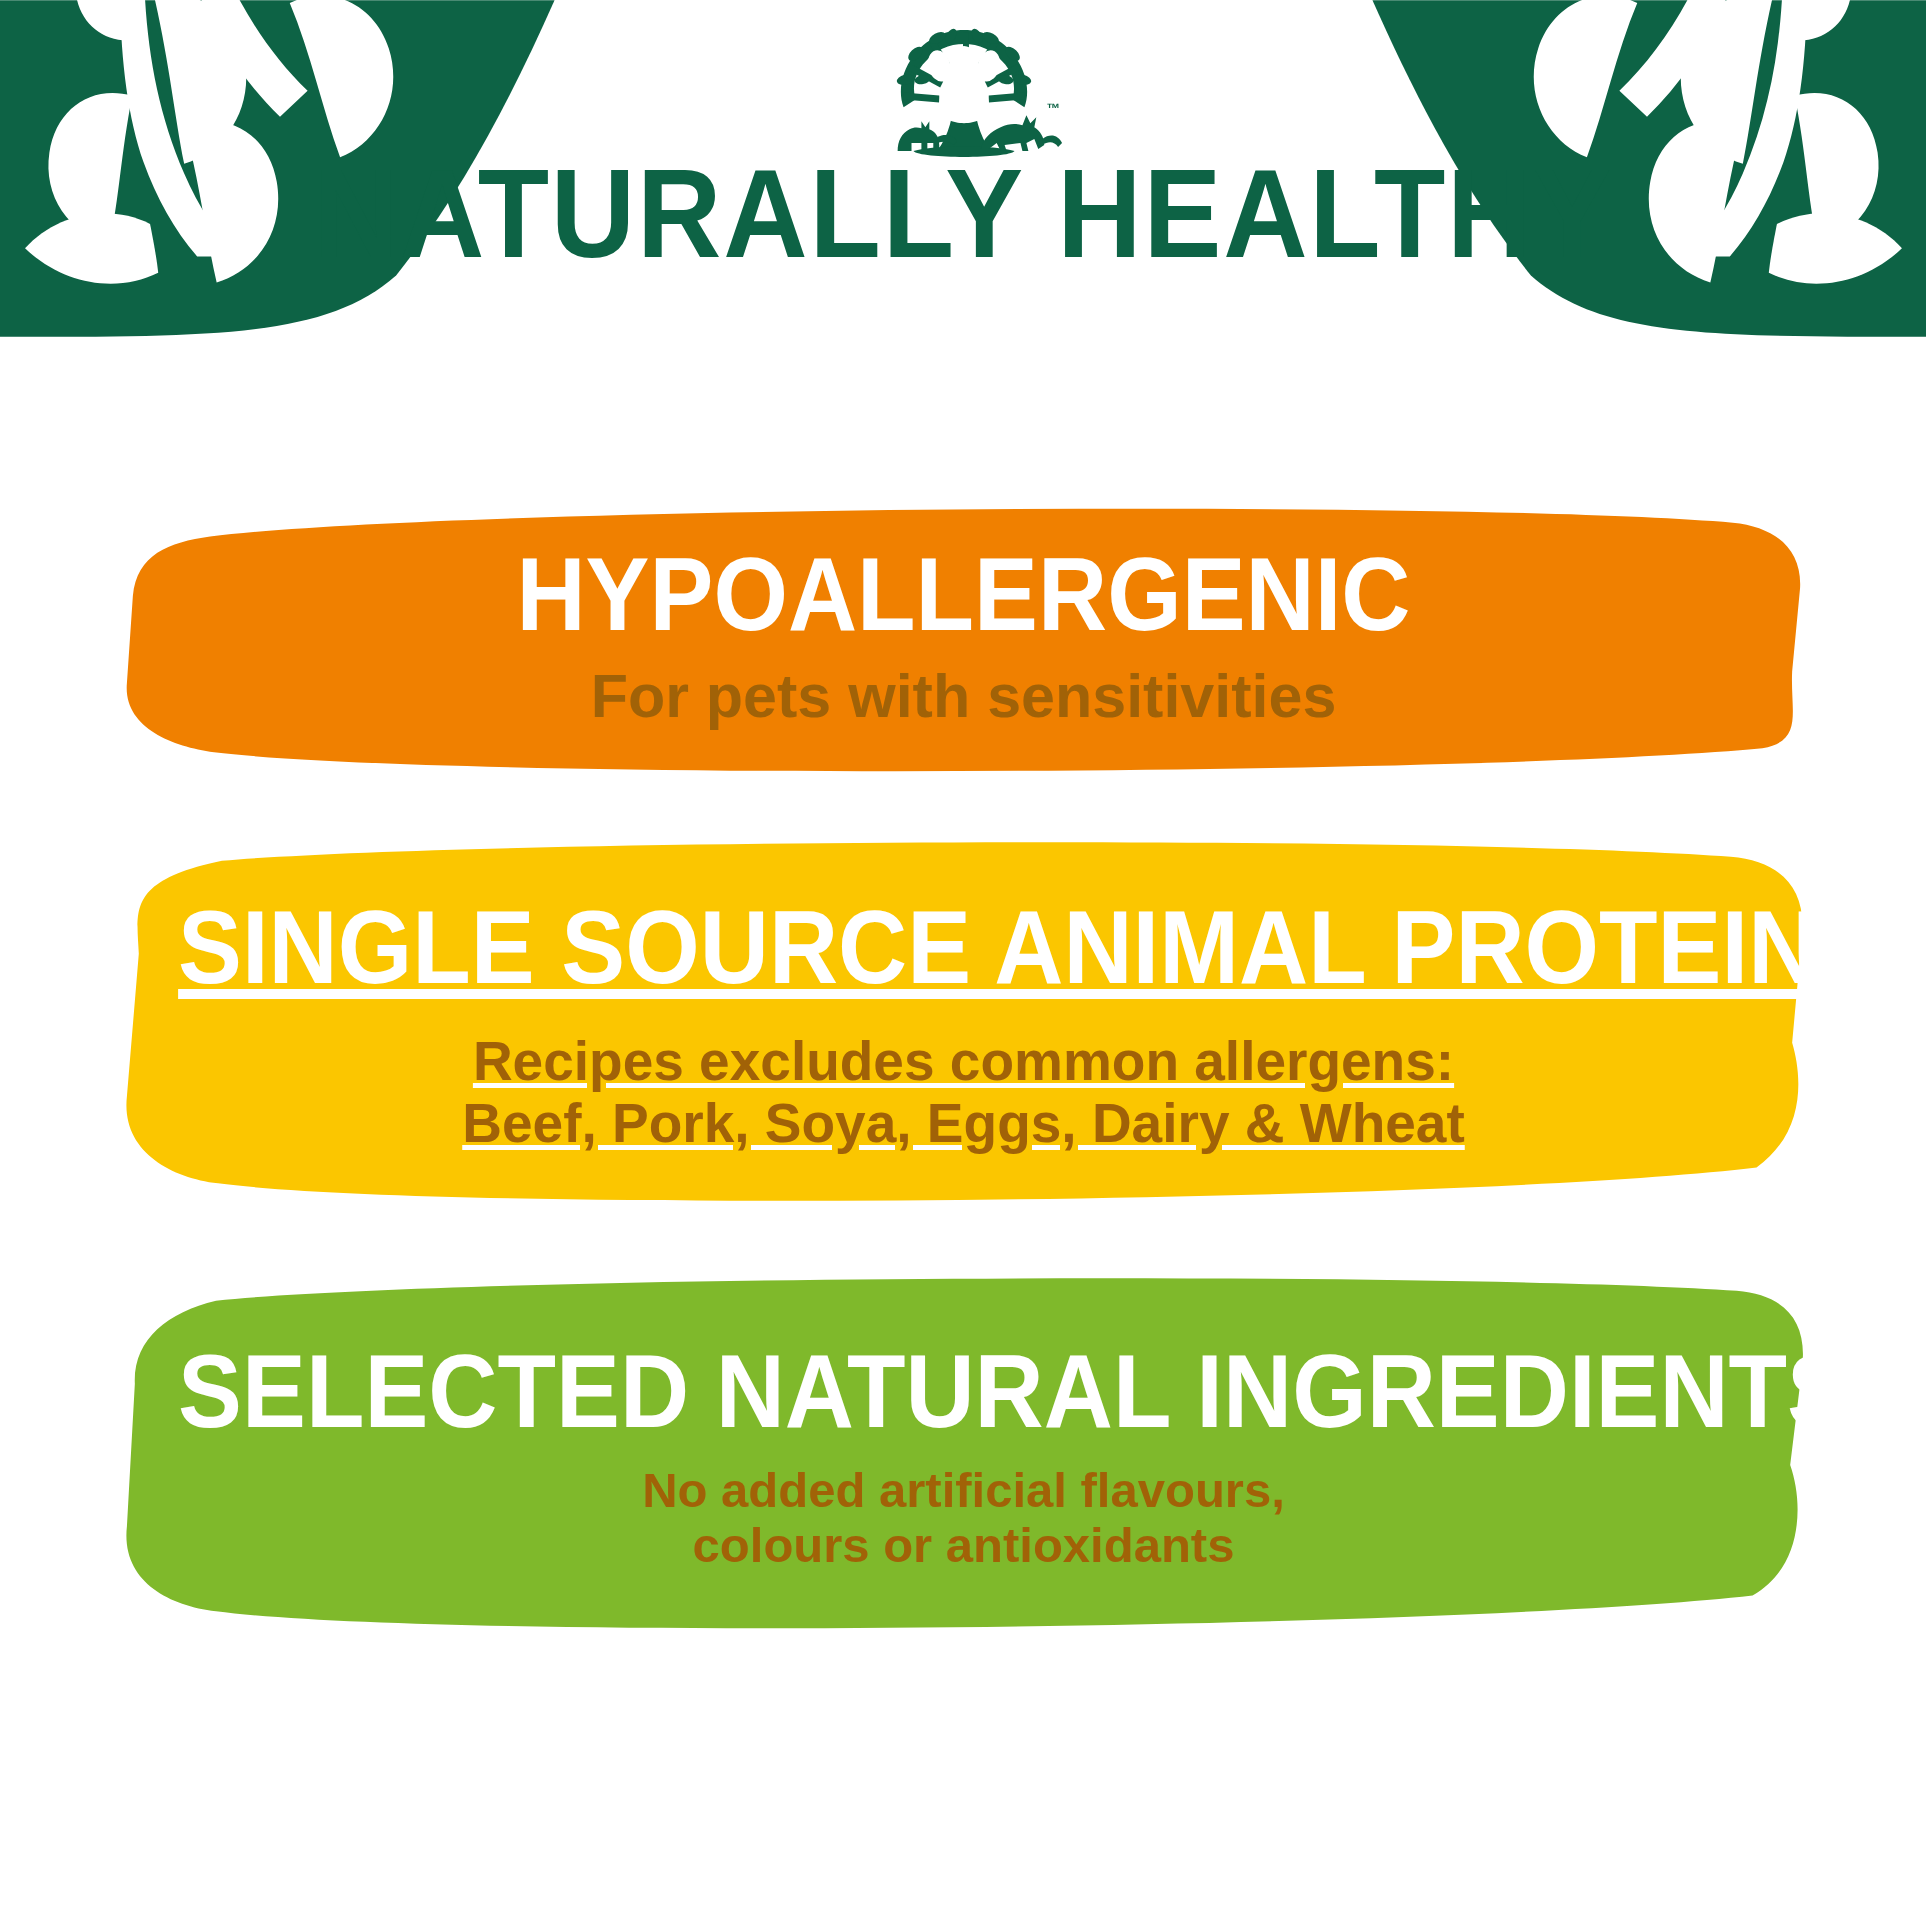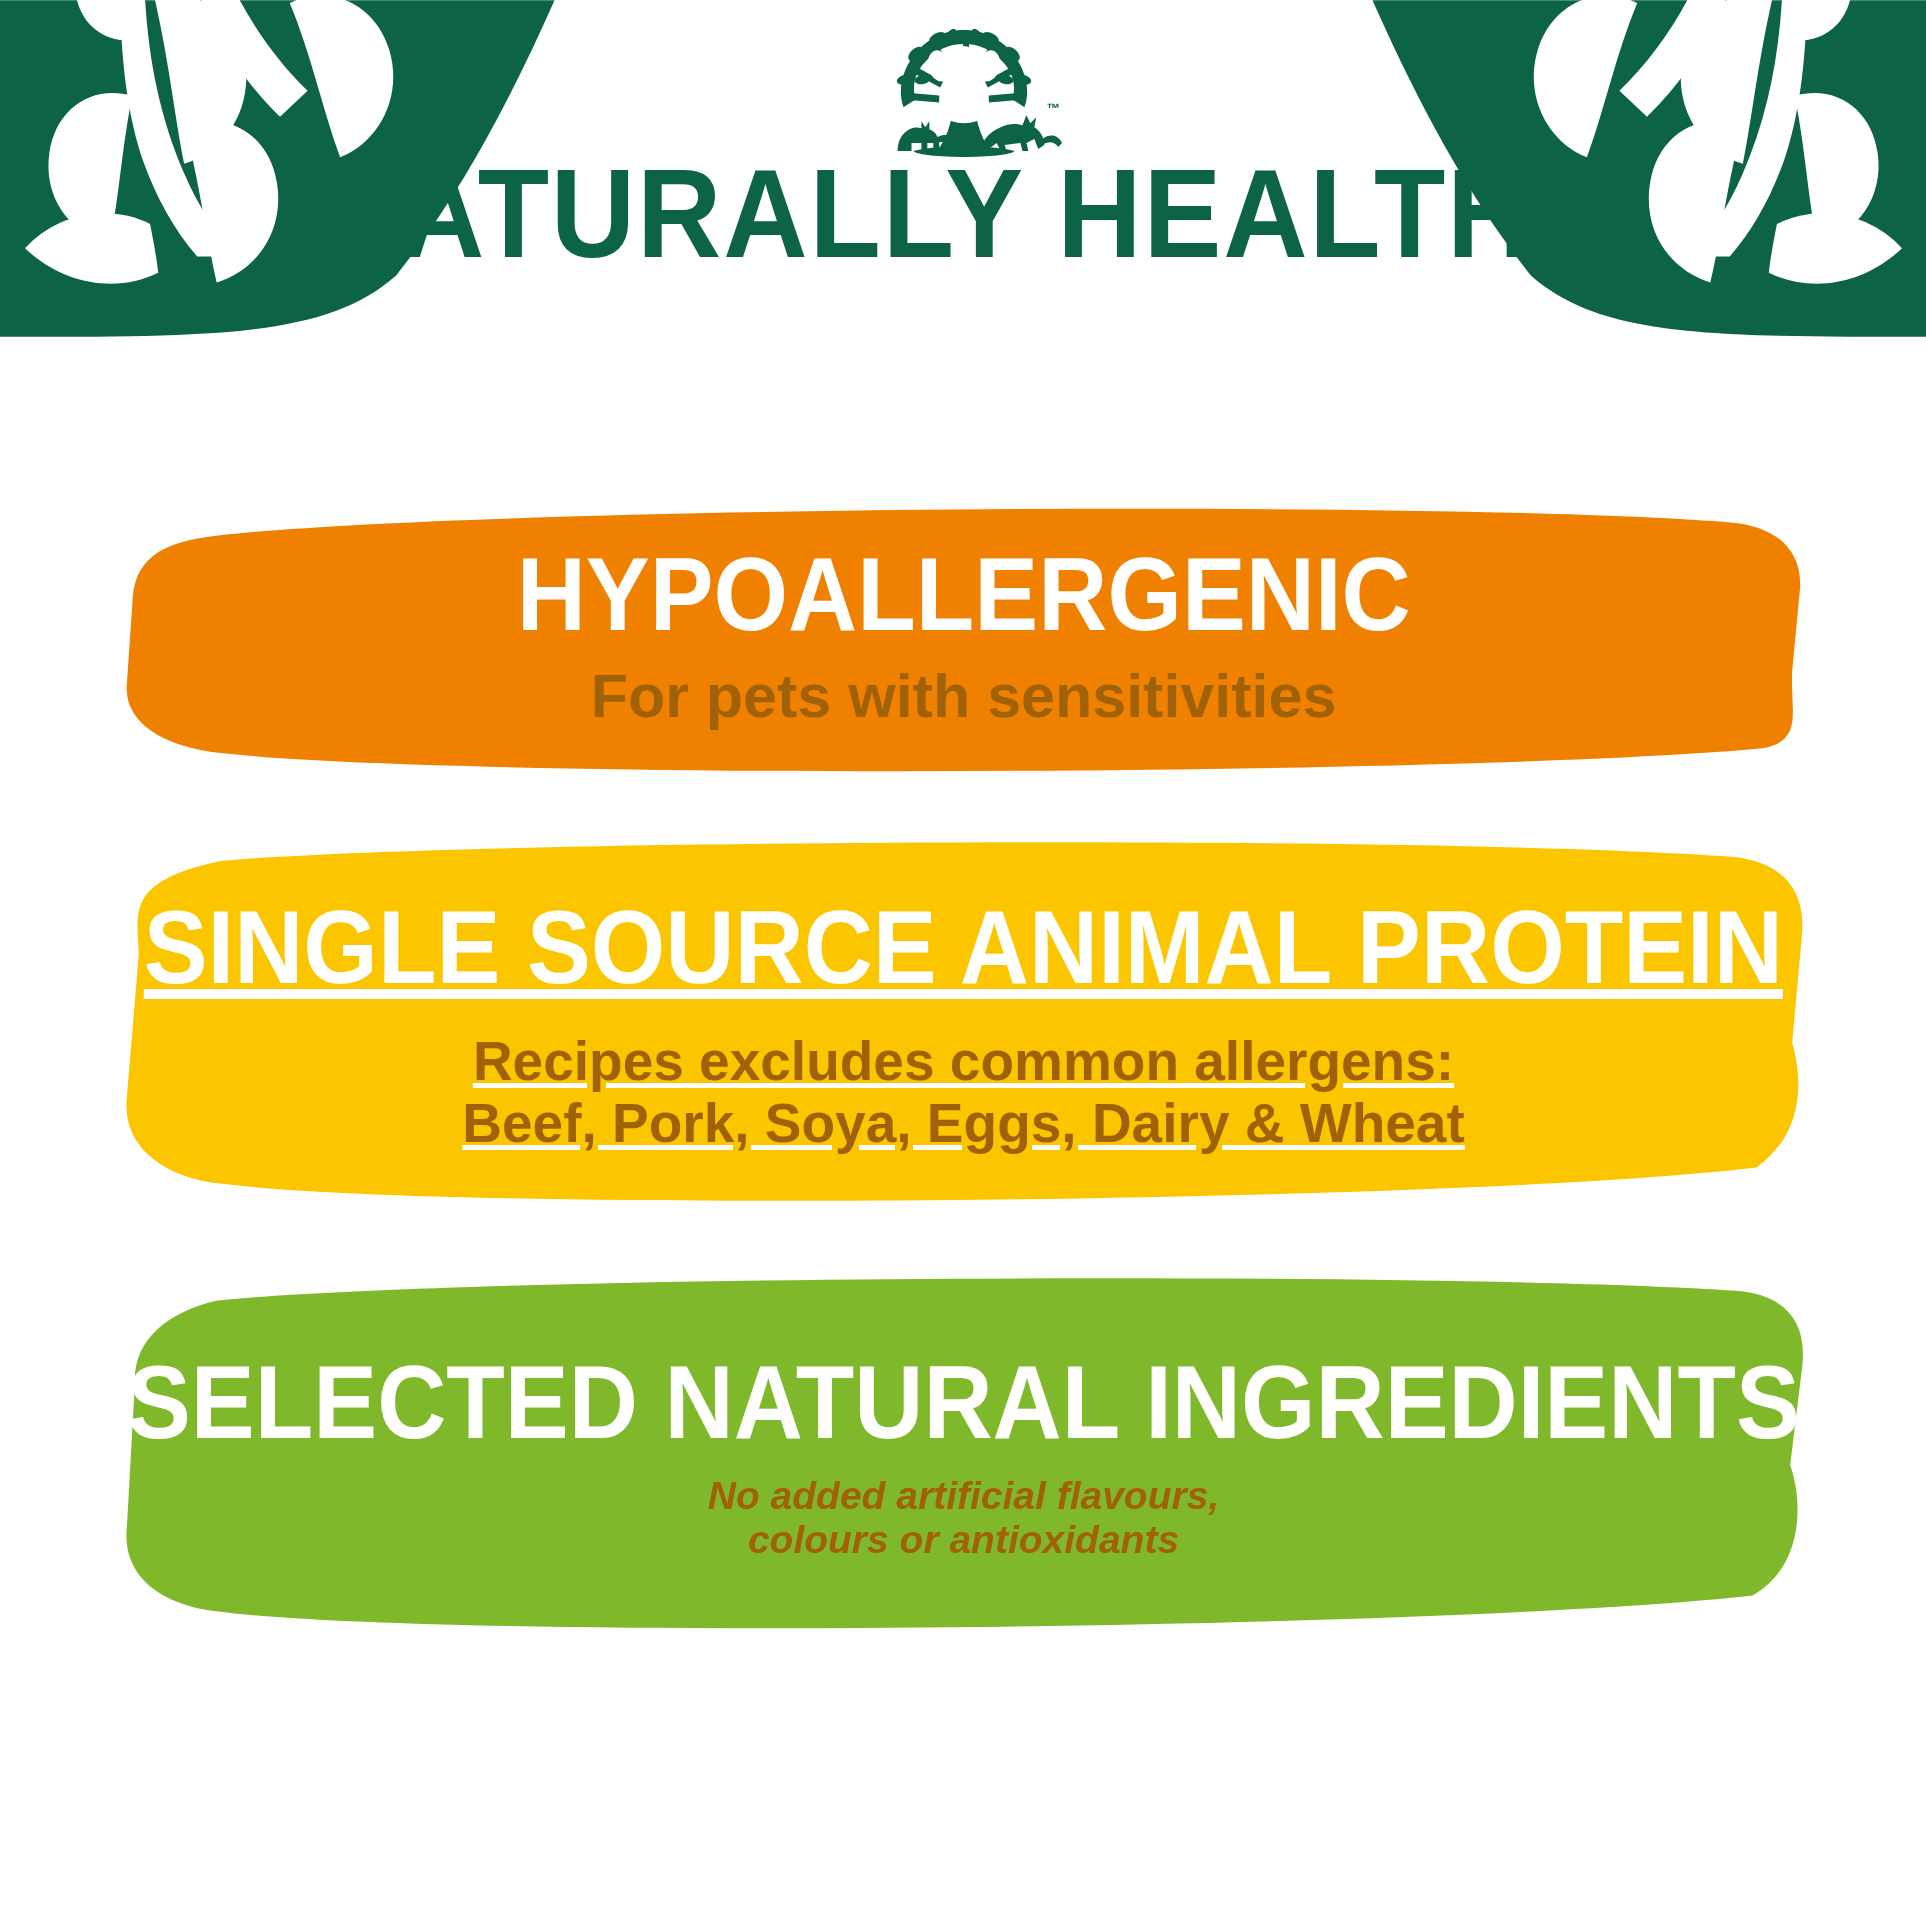--- a/index.html
+++ b/index.html
@@ -82,21 +82,20 @@
     height: 100%;
     z-index: 0;
   }
   .banner-bg svg { display:block; width:100%; height:100%; }
   .banner-inner {
     position: relative;
     z-index: 1;
     width: 100%;
     display: flex;
     flex-direction: column;
-    align-items: center;
     justify-content: center;
   }
 
   .banner-heading {
     font-family: "Liberation Sans Narrow", "Liberation Sans", sans-serif;
     font-weight: 700;
     color: #ffffff;
     letter-spacing: 0px;
     white-space: nowrap;
     line-height: 1.0;
@@ -116,21 +115,21 @@
   #banner-hypoallergenic .banner-sub { font-size: 61px; margin-top: 16px; }
 
   
   #banner-single-source { height: 381px; text-decoration: underline; }
   #banner-single-source .banner-heading { font-size: 103px; }
   #banner-single-source .banner-sub { font-size: 55px; margin-top: 32px; }
 
   
   #banner-selected-natural { height: 371px; }
   #banner-selected-natural .banner-heading { font-size: 103px; }
-  #banner-selected-natural .banner-sub { font-size: 39px; margin-top: 20px; font-style: italic; }
+  #banner-selected-natural .banner-sub { font-size: 49px; margin-top: 20px; }
 </style>
 </head>
 <body>
 
 <div id="botanical-band">
   <svg viewBox="0 0 1946 340" width="1927" height="337" xmlns="http://www.w3.org/2000/svg">
     <defs>
       <g id="leafbranch">
 
         <path d="M250 -40 C 250 60, 262 150, 300 238 C 318 280, 340 312, 366 340 L 316 340 C 288 308, 266 268, 250 224 C 226 156, 218 62, 222 -40 Z" fill="#ffffff"></path>

